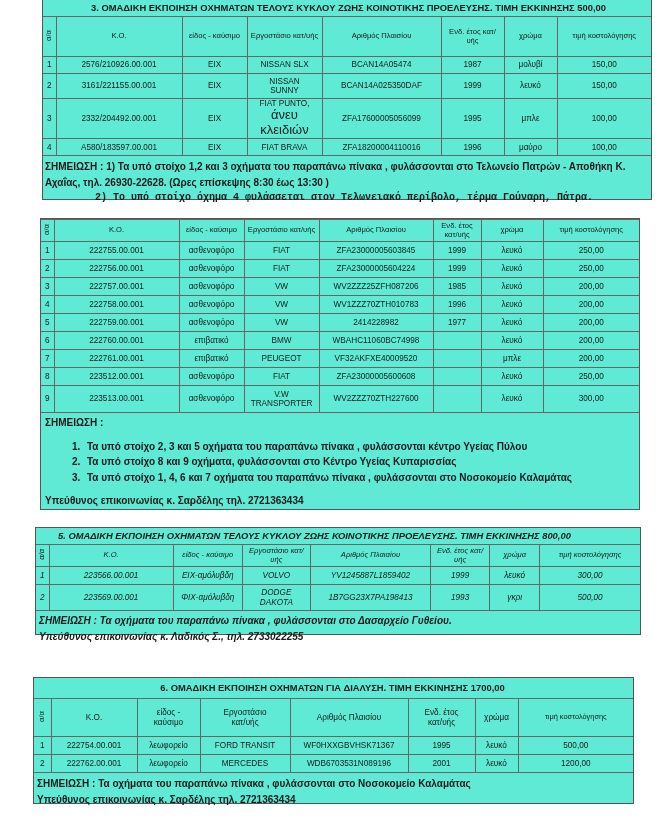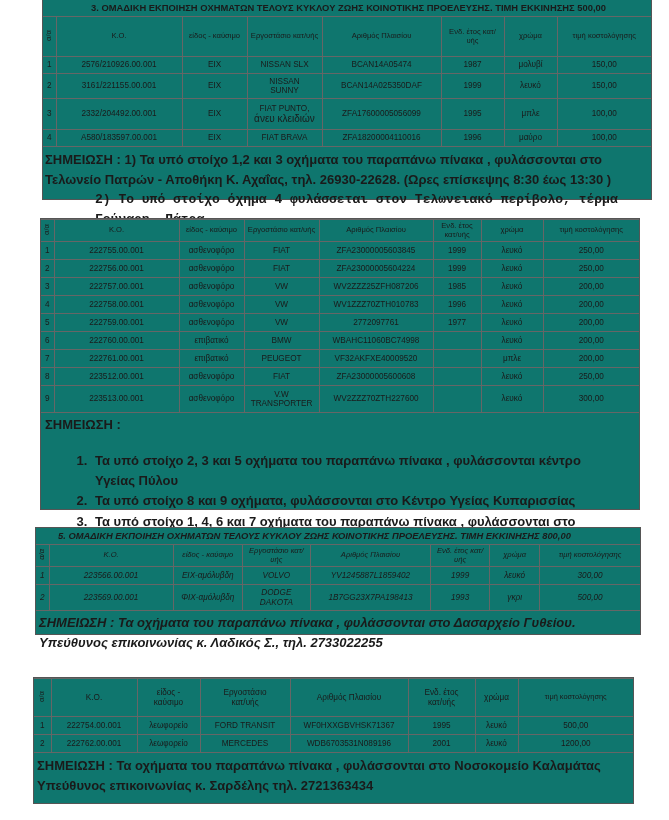--- a/index.html
+++ b/index.html
@@ -1,27 +1,27 @@
 <!DOCTYPE html>
 <html><head>
   <meta charset="utf-8">
   <style>
     html, body { margin: 0; padding: 0; background: #ffffff; }
     body { width: 669px; height: 820px; position: relative; overflow: hidden;
            font-family: "Liberation Sans", "DejaVu Sans", sans-serif; color: #1a1a1a; }
-    .blk { position: absolute; border: 1px solid #555; background: #0f766e; }
+    .blk { position: absolute; border: 1px solid #555; background: #5eead4; }
     table { border-collapse: collapse; width: 100%; table-layout: fixed; }
     td, th { border: 1px solid #666; text-align: center; vertical-align: middle;
              font-size: 8.2px; padding: 0 2px; line-height: 1.15; font-weight: normal; }
     th { font-size: 7.6px; }
     .title-row td { font-weight: bold; font-size: 9.4px; text-align: left; padding-left: 14px; height: 16px; border-top: none; }
     .title-row.center td { text-align: center; padding-left: 0; }
     .vert { writing-mode: vertical-rl; transform: rotate(180deg); font-size: 7.6px; display: inline-block; }
-    .note td { text-align: left; font-weight: bold; font-size: 13px; padding: 2px 4px; line-height: 1.55; border-bottom: none; }
-    .note ol { margin: 16px; padding-left: 30px; }
+    .note td { text-align: left; font-weight: bold; font-size: 10px; padding: 2px 4px; line-height: 1.55; border-bottom: none; }
+    .note ol { margin: 8px; padding-left: 30px; }
     .note li { padding-left: 4px; }
     tr td:first-child, tr th:first-child { border-left: none; }
     tr td:last-child, tr th:last-child { border-right: none; }
   </style>
 </head>
 <body>
 
 <div class="blk" style="left:42px; top:-1px; width:608px; height:199px;">
   <table>
     <colgroup>
@@ -67,21 +67,21 @@
       <td>1999</td>
       <td>λευκό</td>
       <td>150,00</td>
     </tr>
     <tr style="height:31px;">
       <td>3</td>
       <td>2332/204492.00.001</td>
       <td>ΕΙΧ</td>
       <td>
         <div>FIAT PUNTO,</div>
-        <div style="font-size:10px;">άνευ κλειδιών</div>
+        <div style="font-size:13px;">άνευ κλειδιών</div>
       </td>
       <td>ZFA17600005056099</td>
       <td>1995</td>
       <td>μπλε</td>
       <td>100,00</td>
     </tr>
     <tr style="height:17px;">
       <td>4</td>
       <td>A580/183597.00.001</td>
       <td>ΕΙΧ</td>
@@ -162,21 +162,21 @@
       <td>WV1ZZZ70ZTH010783</td>
       <td>1996</td>
       <td>λευκό</td>
       <td>200,00</td>
     </tr>
     <tr style="height:18px;">
       <td>5</td>
       <td>222759.00.001</td>
       <td>ασθενοφόρο</td>
       <td>VW</td>
-      <td>2772097761</td>
+      <td>2414228982</td>
       <td>1977</td>
       <td>λευκό</td>
       <td>200,00</td>
     </tr>
     <tr style="height:18px;">
       <td>6</td>
       <td>222760.00.001</td>
       <td>επιβατικό</td>
       <td>BMW</td>
       <td>WBAHC11060BC74998</td>
@@ -291,20 +291,23 @@
       <col style="width:17px">
         <col style="width:86px">
         <col style="width:63px">
         <col style="width:90px">
       <col style="width:118px">
         <col style="width:67px">
         <col style="width:43px">
         <col style="width:115px">
     </colgroup>
     <tbody>
+        <tr class="title-row center">
+      <td colspan="8" style="height:20px;">6.   ΟΜΑΔΙΚΗ ΕΚΠΟΙΗΣΗ ΟΧΗΜΑΤΩΝ ΓΙΑ ΔΙΑΛΥΣΗ. ΤΙΜΗ ΕΚΚΙΝΗΣΗΣ 1700,00</td>
+    </tr>
     <tr style="height:38px;">
       <th><span class="vert">α/α</span></th>
       <th style="font-size:8.2px;">Κ.Ο.</th>
       <th style="font-size:8.2px; padding:0 8px;">είδος - καύσιμο</th>
       <th style="font-size:8.2px; padding:0 16px;">Εργοστάσιο κατ/υής</th>
       <th style="font-size:8.2px;">Αριθμός Πλαισίου</th>
       <th style="font-size:8.2px; padding:0 8px;">Ενδ. έτος κατ/υής</th>
       <th style="font-size:8.2px;">χρώμα</th>
       <th style="font-size:7.4px;">τιμή κοστολόγησης</th>
     </tr>

